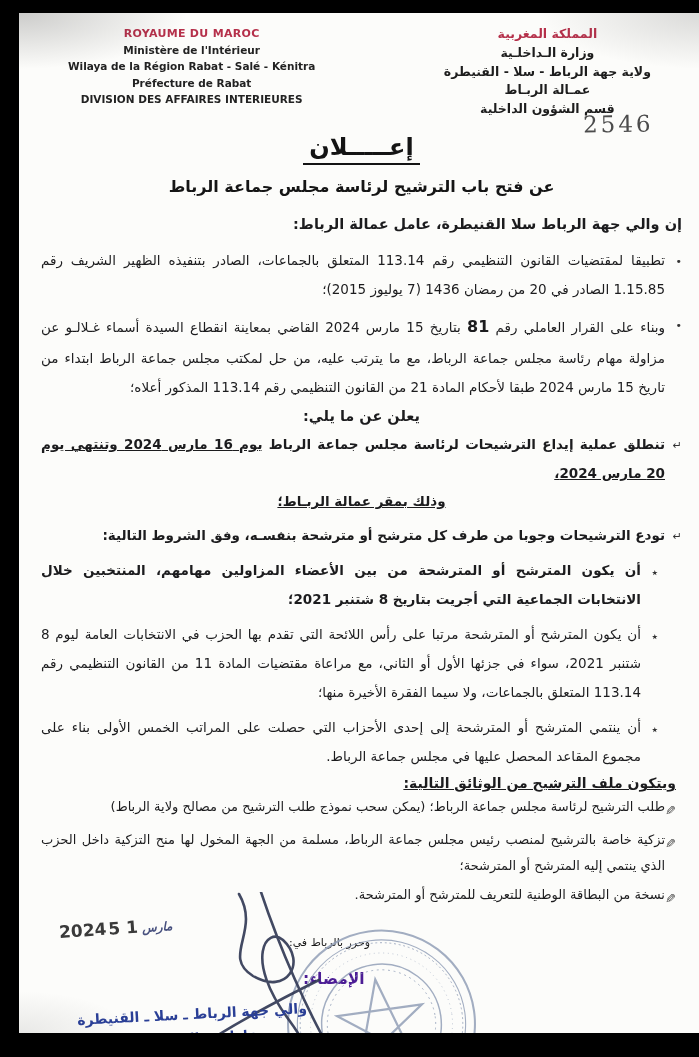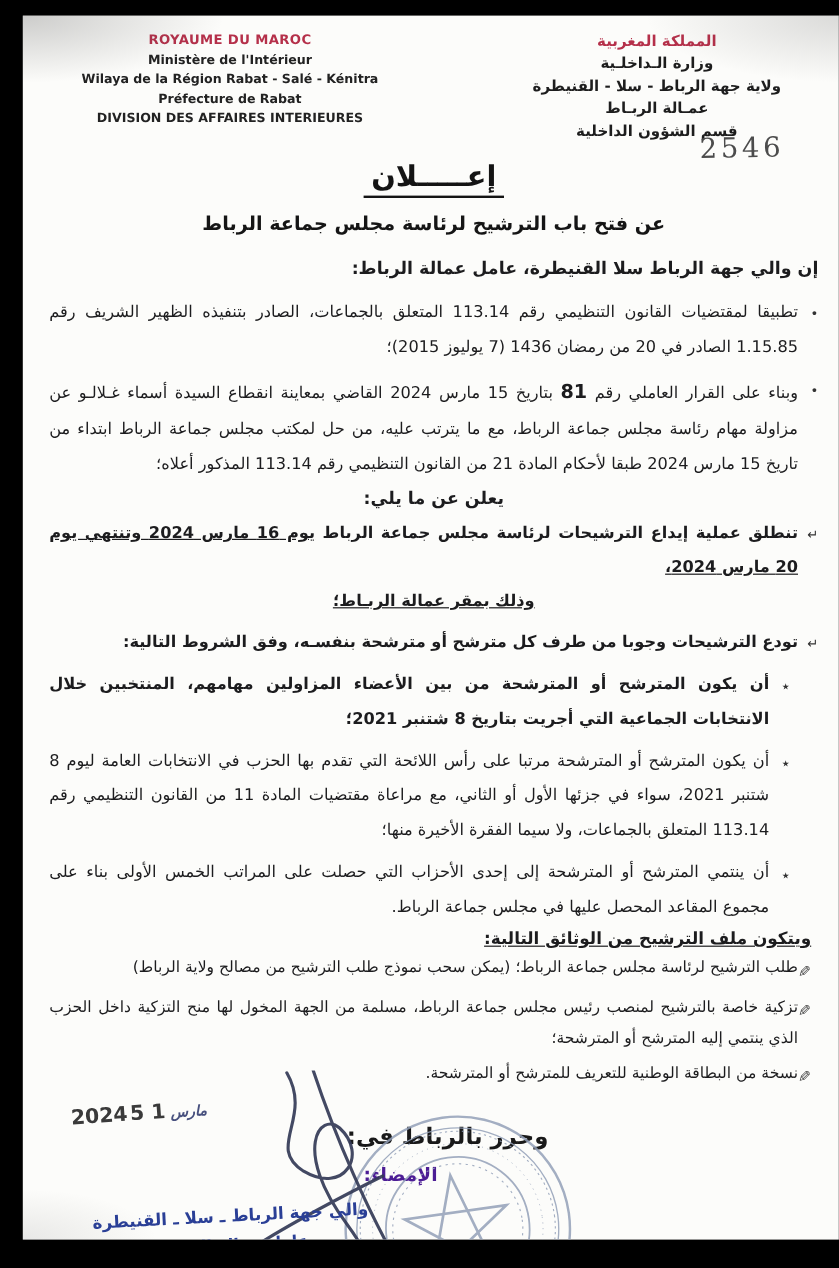--- a/index.html
+++ b/index.html
@@ -36,21 +36,21 @@
   .cond .bullet{font-size:12px;}
   .docs-heading{margin-top:4px;direction:rtl;text-align:right;font-weight:bold;text-decoration:underline;font-size:14px;padding-right:6px;}
   .doc .bullet{font-size:13px;transform:scaleX(-1);color:#444;}
   .doc{font-size:13px;line-height:2.0;margin-top:3px;}
   
   .footer{position:relative;height:196px;margin-top:2px;direction:ltr;}
   .date-hw{position:absolute;left:18px;top:4px;font-size:17px;font-weight:bold;color:#3a3a3a;
            transform:rotate(-4deg);white-space:nowrap;}
   .date-hw .mon{font-size:12px;color:#47507e;font-style:italic;letter-spacing:1px;margin:0 4px;}
   .date-hw .day{letter-spacing:7px;margin-left:2px;}
-  .issued{position:absolute;left:248px;top:22px;direction:rtl;font-weight:bold;font-size:19px;color:#191919;}
+  .issued{position:absolute;left:248px;top:22px;direction:rtl;font-weight:normal;font-size:11px;color:#191919;}
   .sign-label{position:absolute;left:262px;top:56px;direction:rtl;font-weight:bold;font-size:15.5px;color:#4c1d95;}
   .stamp{position:absolute;left:238px;top:10px;opacity:.85;}
   .signature-svg{position:absolute;left:70px;top:-22px;pointer-events:none;}
   .hw-blue{position:absolute;color:#2a3f96;font-weight:bold;direction:rtl;transform:rotate(-3deg);}
   .hw1{left:26px;top:92px;font-size:14px;width:250px;text-align:center;}
   .hw2{left:60px;top:116px;font-size:13.5px;width:180px;text-align:center;}
 </style>
 </head>
 <body>
 

